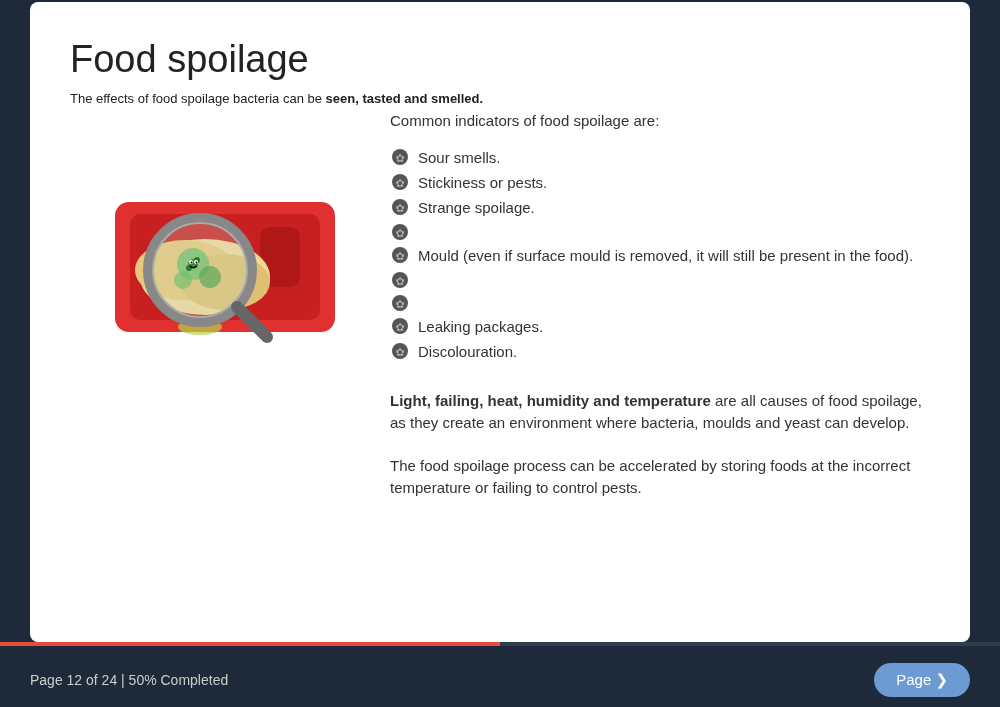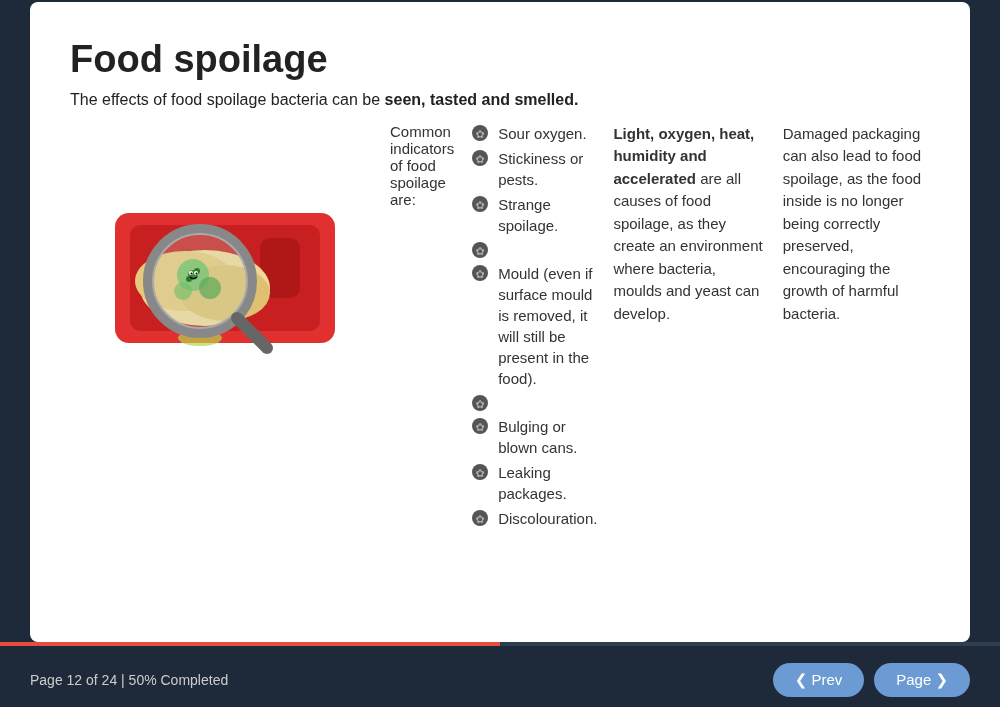--- a/index.html
+++ b/index.html
@@ -18,28 +18,28 @@
       height: 640px;
       background: #fff;
       border-radius: 8px;
       padding: 36px 40px 30px 40px;
       display: flex;
       flex-direction: column;
       overflow: hidden;
     }
     .page-title {
       font-size: 38px;
-      font-weight: bold;
+      font-weight: normal;
       color: #222;
       margin-bottom: 10px;
     }
     .subtitle {
-      font-size: 16px;
+      font-size: 13px;
       color: #222;
-      margin-bottom: 14px;
+      margin-bottom: 6px;
     }
     .subtitle strong {
       font-weight: bold;
     }
     .content-area {
       display: flex;
       flex-direction: row;
       flex: 1;
       gap: 20px;
     }
@@ -51,21 +51,22 @@
       justify-content: center;
       padding-top: 10px;
     }
     .food-illustration {
       width: 270px;
       height: 240px;
     }
     .text-panel {
       flex: 1;
       display: flex;
-      gap: 16px;
+      flex-direction: column;
+      gap: 8px;
     }
     .indicators-intro {
       font-size: 15px;
       color: #333;
       margin-bottom: 10px;
     }
     .indicators-list {
       list-style: none;
       margin-bottom: 16px;
     }
@@ -199,21 +200,21 @@
     </div>
 
     <div class="text-panel">
       <p class="indicators-intro">Common indicators of food spoilage are:</p>
       <ul class="indicators-list">
       <li>
             <span class="bullet-icon"><svg width="20" height="18" viewBox="0 0 20 18" xmlns="http://www.w3.org/2000/svg">
       <circle cx="10" cy="9" r="8" fill="#555"></circle>
       <text x="10" y="13.5" text-anchor="middle" font-size="11" fill="#aaa">✿</text>
     </svg></span>
-            <span>Sour oxygen.</span>
+            <span>Sour smells.</span>
           </li>
           <li>
             <span class="bullet-icon"><svg width="20" height="18" viewBox="0 0 20 18" xmlns="http://www.w3.org/2000/svg">
       <circle cx="10" cy="9" r="8" fill="#555"></circle>
       <text x="10" y="13.5" text-anchor="middle" font-size="11" fill="#aaa">✿</text>
     </svg></span>
             <span>Stickiness or pests.</span>
           </li>
           <li>
             <span class="bullet-icon"><svg width="20" height="18" viewBox="0 0 20 18" xmlns="http://www.w3.org/2000/svg">
@@ -239,48 +240,46 @@
             <span class="bullet-icon"><svg width="20" height="18" viewBox="0 0 20 18" xmlns="http://www.w3.org/2000/svg">
       <circle cx="10" cy="9" r="8" fill="#555"></circle>
       <text x="10" y="13.5" text-anchor="middle" font-size="11" fill="#aaa">✿</text>
     </svg></span>
           </li>
           <li>
             <span class="bullet-icon"><svg width="20" height="18" viewBox="0 0 20 18" xmlns="http://www.w3.org/2000/svg">
       <circle cx="10" cy="9" r="8" fill="#555"></circle>
       <text x="10" y="13.5" text-anchor="middle" font-size="11" fill="#aaa">✿</text>
     </svg></span>
-            <span>Bulging or blown cans.</span>
           </li>
           <li>
             <span class="bullet-icon"><svg width="20" height="18" viewBox="0 0 20 18" xmlns="http://www.w3.org/2000/svg">
       <circle cx="10" cy="9" r="8" fill="#555"></circle>
       <text x="10" y="13.5" text-anchor="middle" font-size="11" fill="#aaa">✿</text>
     </svg></span>
             <span>Leaking packages.</span>
           </li>
           <li>
             <span class="bullet-icon"><svg width="20" height="18" viewBox="0 0 20 18" xmlns="http://www.w3.org/2000/svg">
       <circle cx="10" cy="9" r="8" fill="#555"></circle>
       <text x="10" y="13.5" text-anchor="middle" font-size="11" fill="#aaa">✿</text>
     </svg></span>
             <span>Discolouration.</span>
           </li>
         </ul>
       <p class="para-block">
-        <strong>Light, oxygen, heat, humidity and accelerated</strong><span> are all causes of food spoilage, as they create an environment where bacteria, moulds and yeast can develop.</span>
+        <strong>Light, failing, heat, humidity and temperature</strong><span> are all causes of food spoilage, as they create an environment where bacteria, moulds and yeast can develop.</span>
       </p>
-      <p class="para-block">Damaged packaging can also lead to food spoilage, as the food inside is no longer being correctly preserved, encouraging the growth of harmful bacteria.</p>
+      <p class="para-block">The food spoilage process can be accelerated by storing foods at the incorrect temperature or failing to control pests.</p>
     </div>
   </div>
 </div>
 
 <div class="progress-line">
   <div class="progress-fill"></div>
 </div>
 
 <div class="bottom-bar">
   <span class="page-info">Page 12 of 24 | 50% Completed</span>
   <div class="nav-buttons">
-    <button class="btn">❮  Prev</button>
     <button class="btn">Page  ❯</button>
   </div>
 </div>
 
 </body></html>

